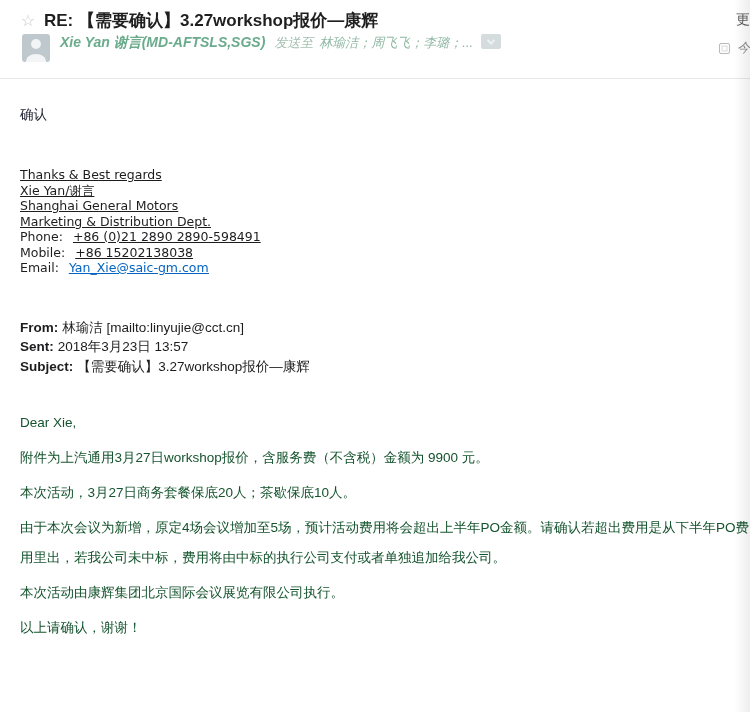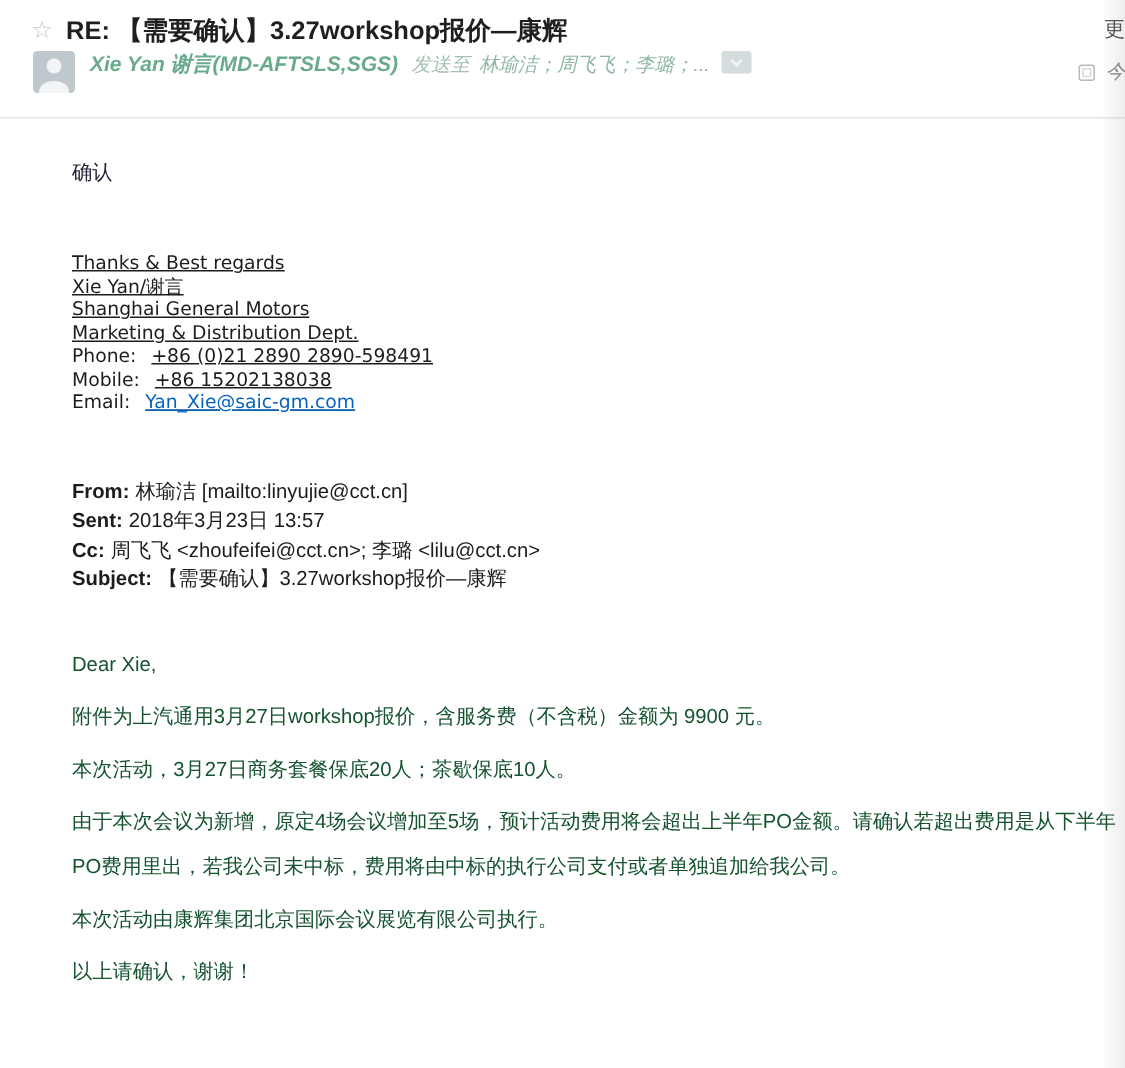--- a/index.html
+++ b/index.html
@@ -111,21 +111,20 @@
     background: #fff; box-shadow: inset 0 0 0 1.5px #fff, inset 0 0 0 2.5px #d9d9d9;
     margin-right: 7px; cursor: pointer;
   }
   .date-text { font-size: 13px; color: #8a8a8a; cursor: default; }
 
   
   .email-body {
     padding: 26px 0 0 20px;
     font-size: 13.5px;
     color: #262626;
-    margin-left: 28px;
   }
   .confirm-word {
     line-height: 20px;
     margin-bottom: 42px;
     color: #223;
   }
   .signature {
     font-family: "DejaVu Sans", sans-serif;
     font-size: 12.5px; line-height: 15.5px; color: #1d1d1f;
     margin-bottom: 42px;
@@ -195,23 +194,20 @@
   </div>
 
   <div class="quoted-header">
     <div>
       <span class="qlabel">From:</span><span>林瑜洁 [mailto:linyujie@cct.cn]</span>
     </div>
     <div>
       <span class="qlabel">Sent:</span><span>2018年3月23日 13:57</span>
     </div>
     <div>
-      <span class="qlabel">Cc:</span><span>周飞飞 &lt;zhoufeifei@cct.cn&gt;; 李璐 &lt;lilu@cct.cn&gt;</span>
-    </div>
-    <div>
       <span class="qlabel">Subject:</span><span>【需要确认】3.27workshop报价—康辉</span>
     </div>
   </div>
 
   <p class="para">Dear Xie,</p>
   <p class="para">附件为上汽通用3月27日workshop报价，含服务费（不含税）金额为 9900 元。</p>
   <p class="para">本次活动，3月27日商务套餐保底20人；茶歇保底10人。</p>
   <p class="para">由于本次会议为新增，原定4场会议增加至5场，预计活动费用将会超出上半年PO金额。请确认若超出费用是从下半年PO费用里出，若我公司未中标，费用将由中标的执行公司支付或者单独追加给我公司。</p>
   <p class="para">本次活动由康辉集团北京国际会议展览有限公司执行。</p>
   <p class="para">以上请确认，谢谢！</p>

